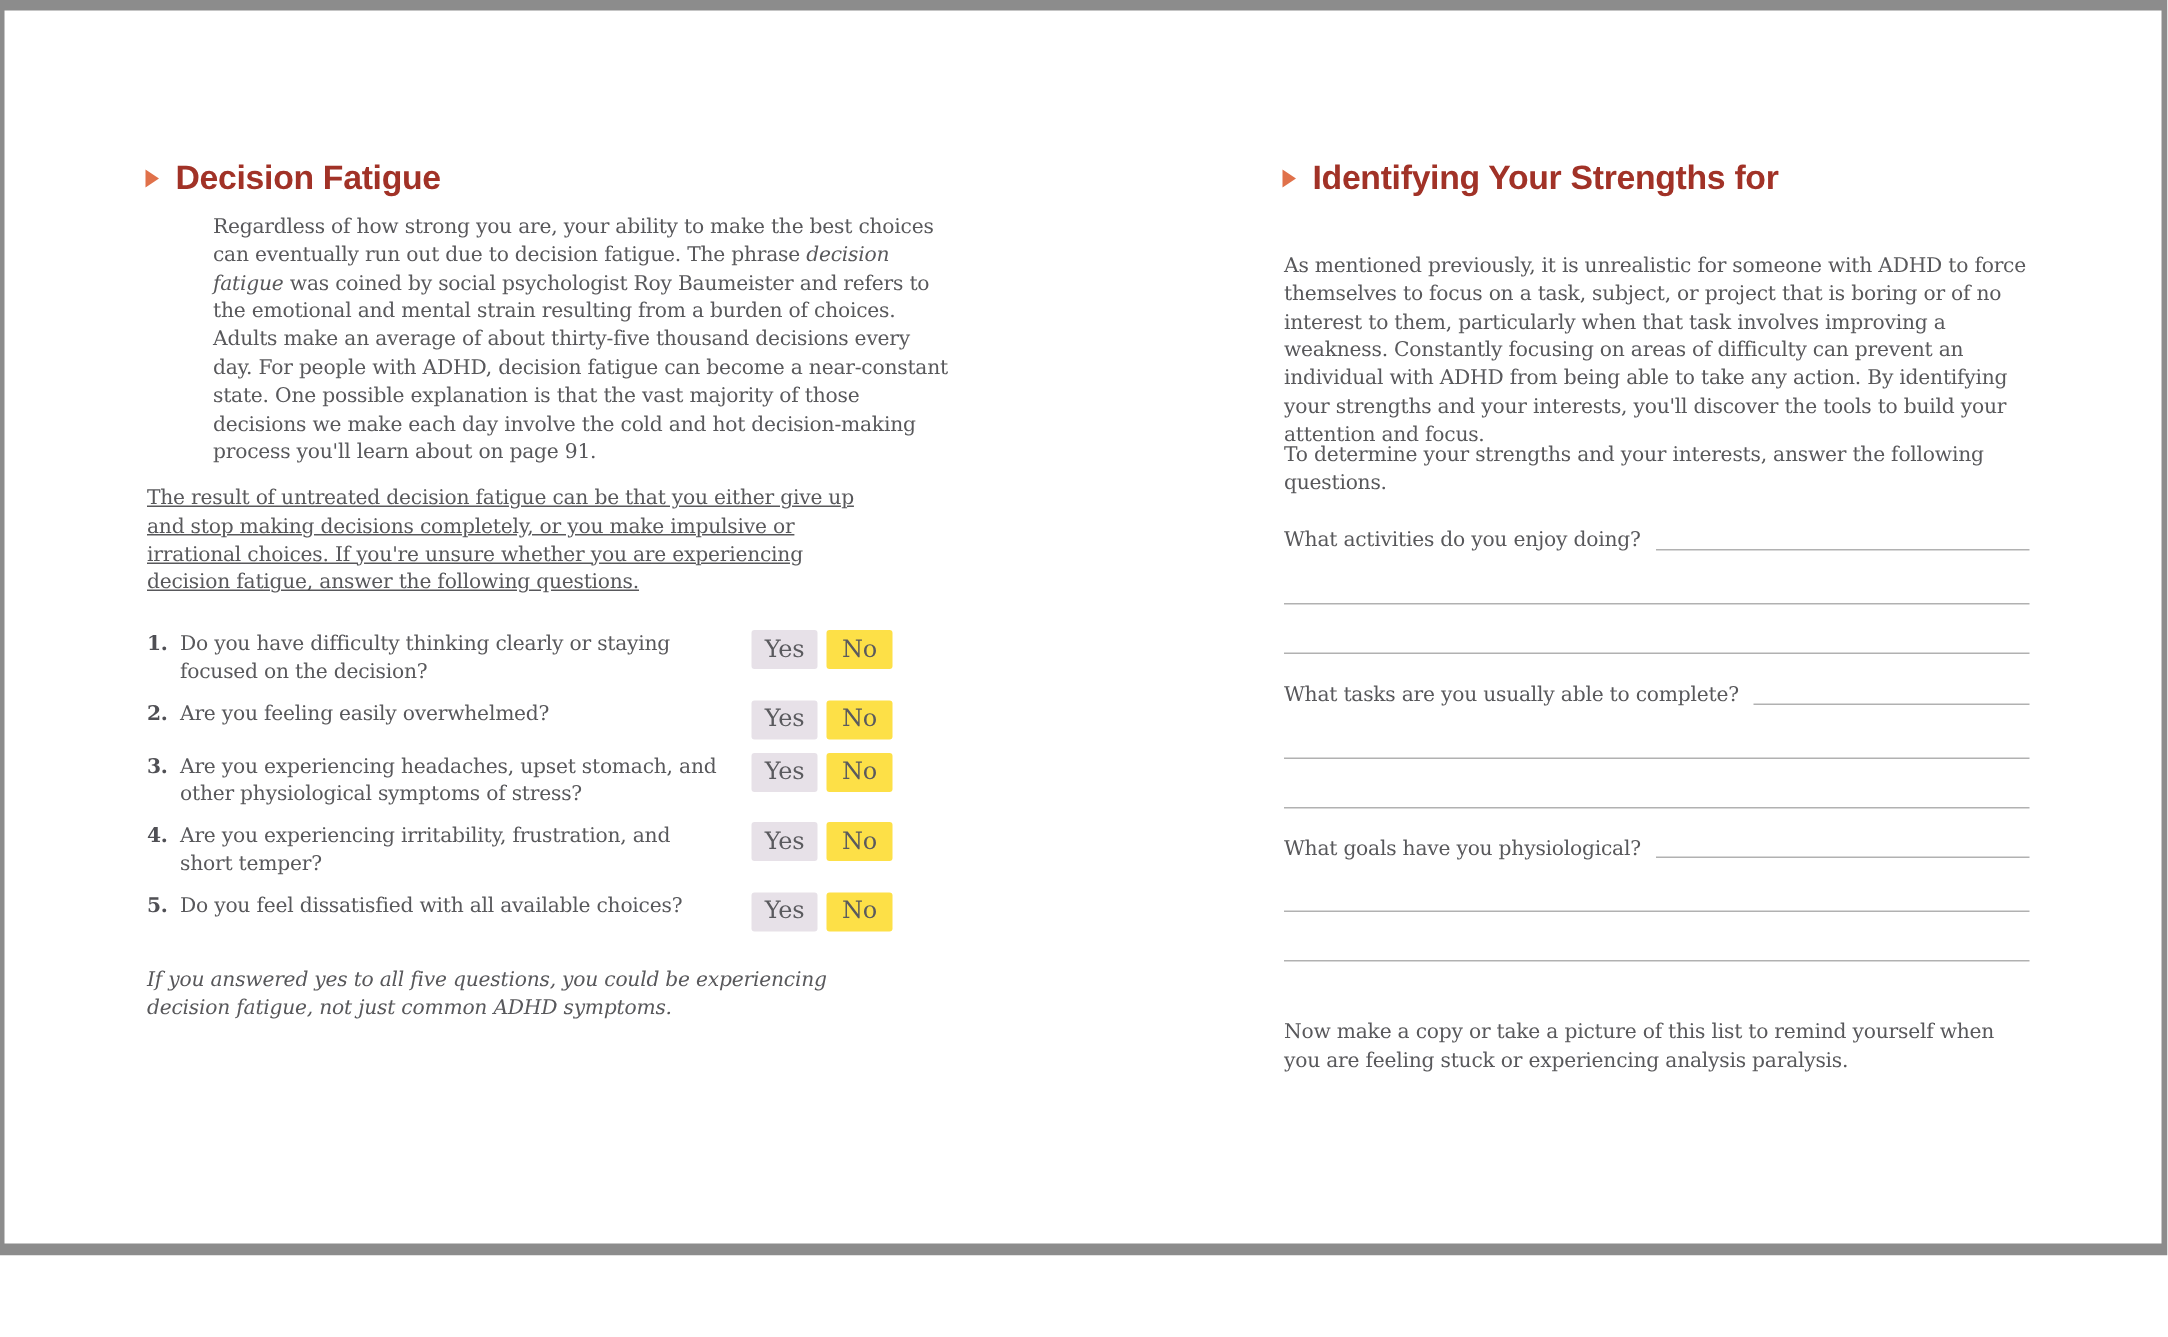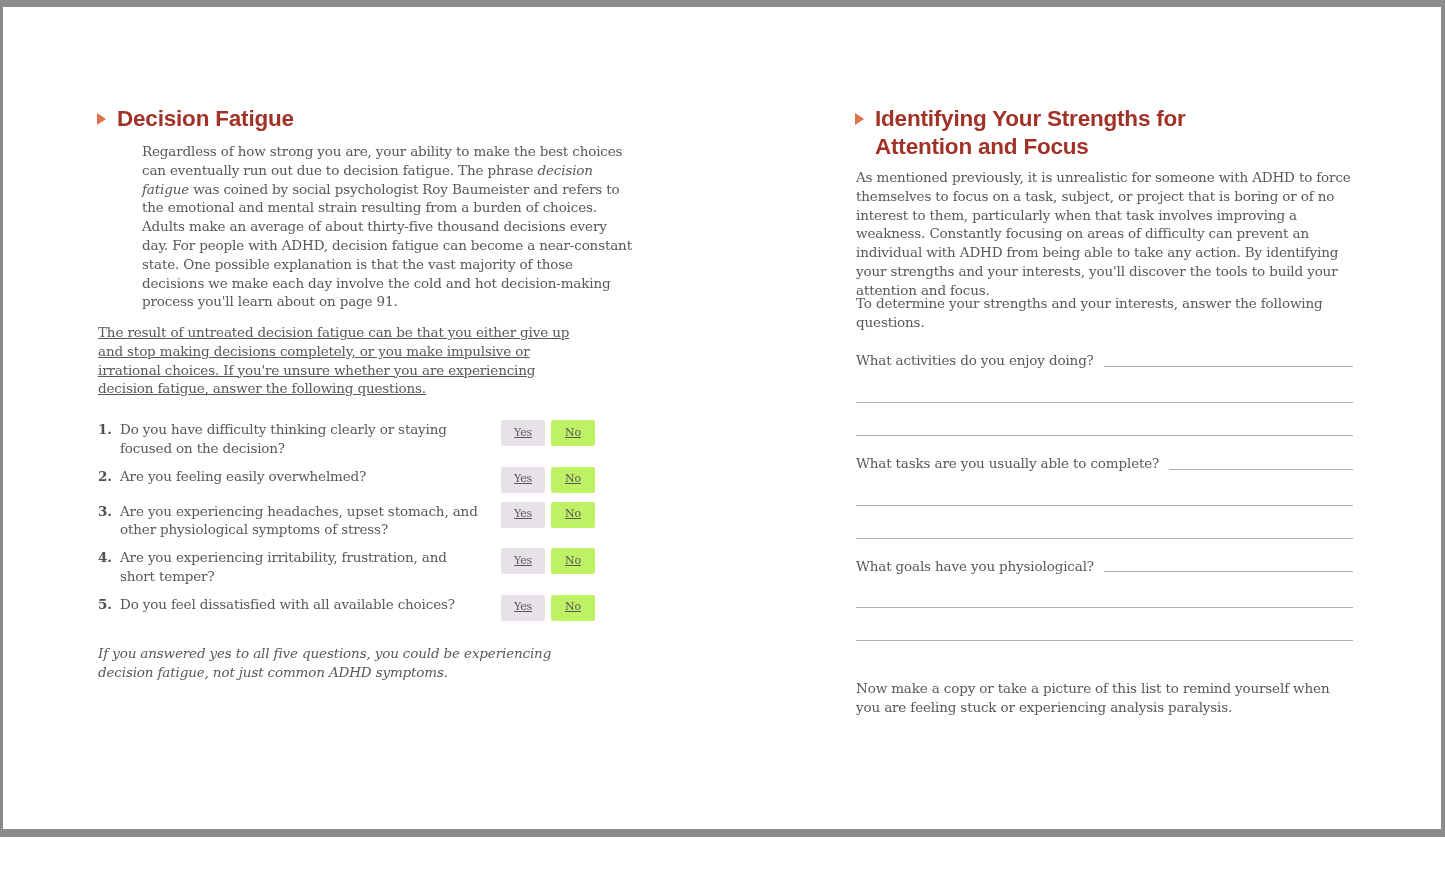--- a/index.html
+++ b/index.html
@@ -51,27 +51,26 @@
 
   
   .q-row { display: flex; justify-content: space-between; align-items: flex-start; margin-bottom: 9px; }
   .q-left { display: flex; width: 385px; }
   .q-num { width: 22px; flex-shrink: 0; font-weight: 700; color: #4f4f54; }
   .btn-group { display: flex; gap: 6px; }
   .yn-btn {
     width: 44px; height: 26px;
     display: flex; align-items: center; justify-content: center;
     font-family: "DejaVu Serif", serif;
-    font-size: 11px; color: #5a5a5e;
+    font-size: 16px; color: #5a5a5e;
     border-radius: 2px;
     cursor: pointer;
-    text-decoration: underline;
   }
   .yn-btn.yes { background: #e7e1e8; }
-  .yn-btn.no  { background: #bef264; }
+  .yn-btn.no  { background: #fde047; }
 
   
   .prompt-block + .prompt-block { margin-top: 18px; }
   .prompt-q { display: flex; align-items: flex-end; }
   .prompt-label { white-space: nowrap; }
   .fill-line { flex: 1; border-bottom: 1px solid #b1b1b1; margin-left: 10px; margin-bottom: 3px; min-width: 40px; }
   .blank-line { border-bottom: 1px solid #b1b1b1; margin-top: 32px; }
 
   
   .footer {
@@ -168,21 +167,20 @@
 
   <div class="footer footer-left">
     <span class="page-num">78</span>
     <span>The CBT Workbook for Adult ADHD</span>
   </div>
 
   <div class="abs heading" style="left: 852px; top: 98px;">
     <span class="arrow-icon"></span>
     <span>
       <span style="display:block;">Identifying Your Strengths for</span>
-      <span style="display:block;">Attention and Focus</span>
     </span>
   </div>
 
   <div class="abs body-text" style="left: 853px; top: 161px; width: 500px;">As mentioned previously, it is unrealistic for someone with ADHD to force themselves to focus on a task, subject, or project that is boring or of no interest to them, particularly when that task involves improving a weakness. Constantly focusing on areas of difficulty can prevent an individual with ADHD from being able to take any action. By identifying your strengths and your interests, you'll discover the tools to build your attention and focus.</div>
 
   <div class="abs body-text" style="left: 853px; top: 287px; width: 500px;">To determine your strengths and your interests, answer the following questions.</div>
 
   <div class="abs body-text" style="left: 853px; top: 344px; width: 497px; text-align: right;">
 
     <div class="prompt-block">

